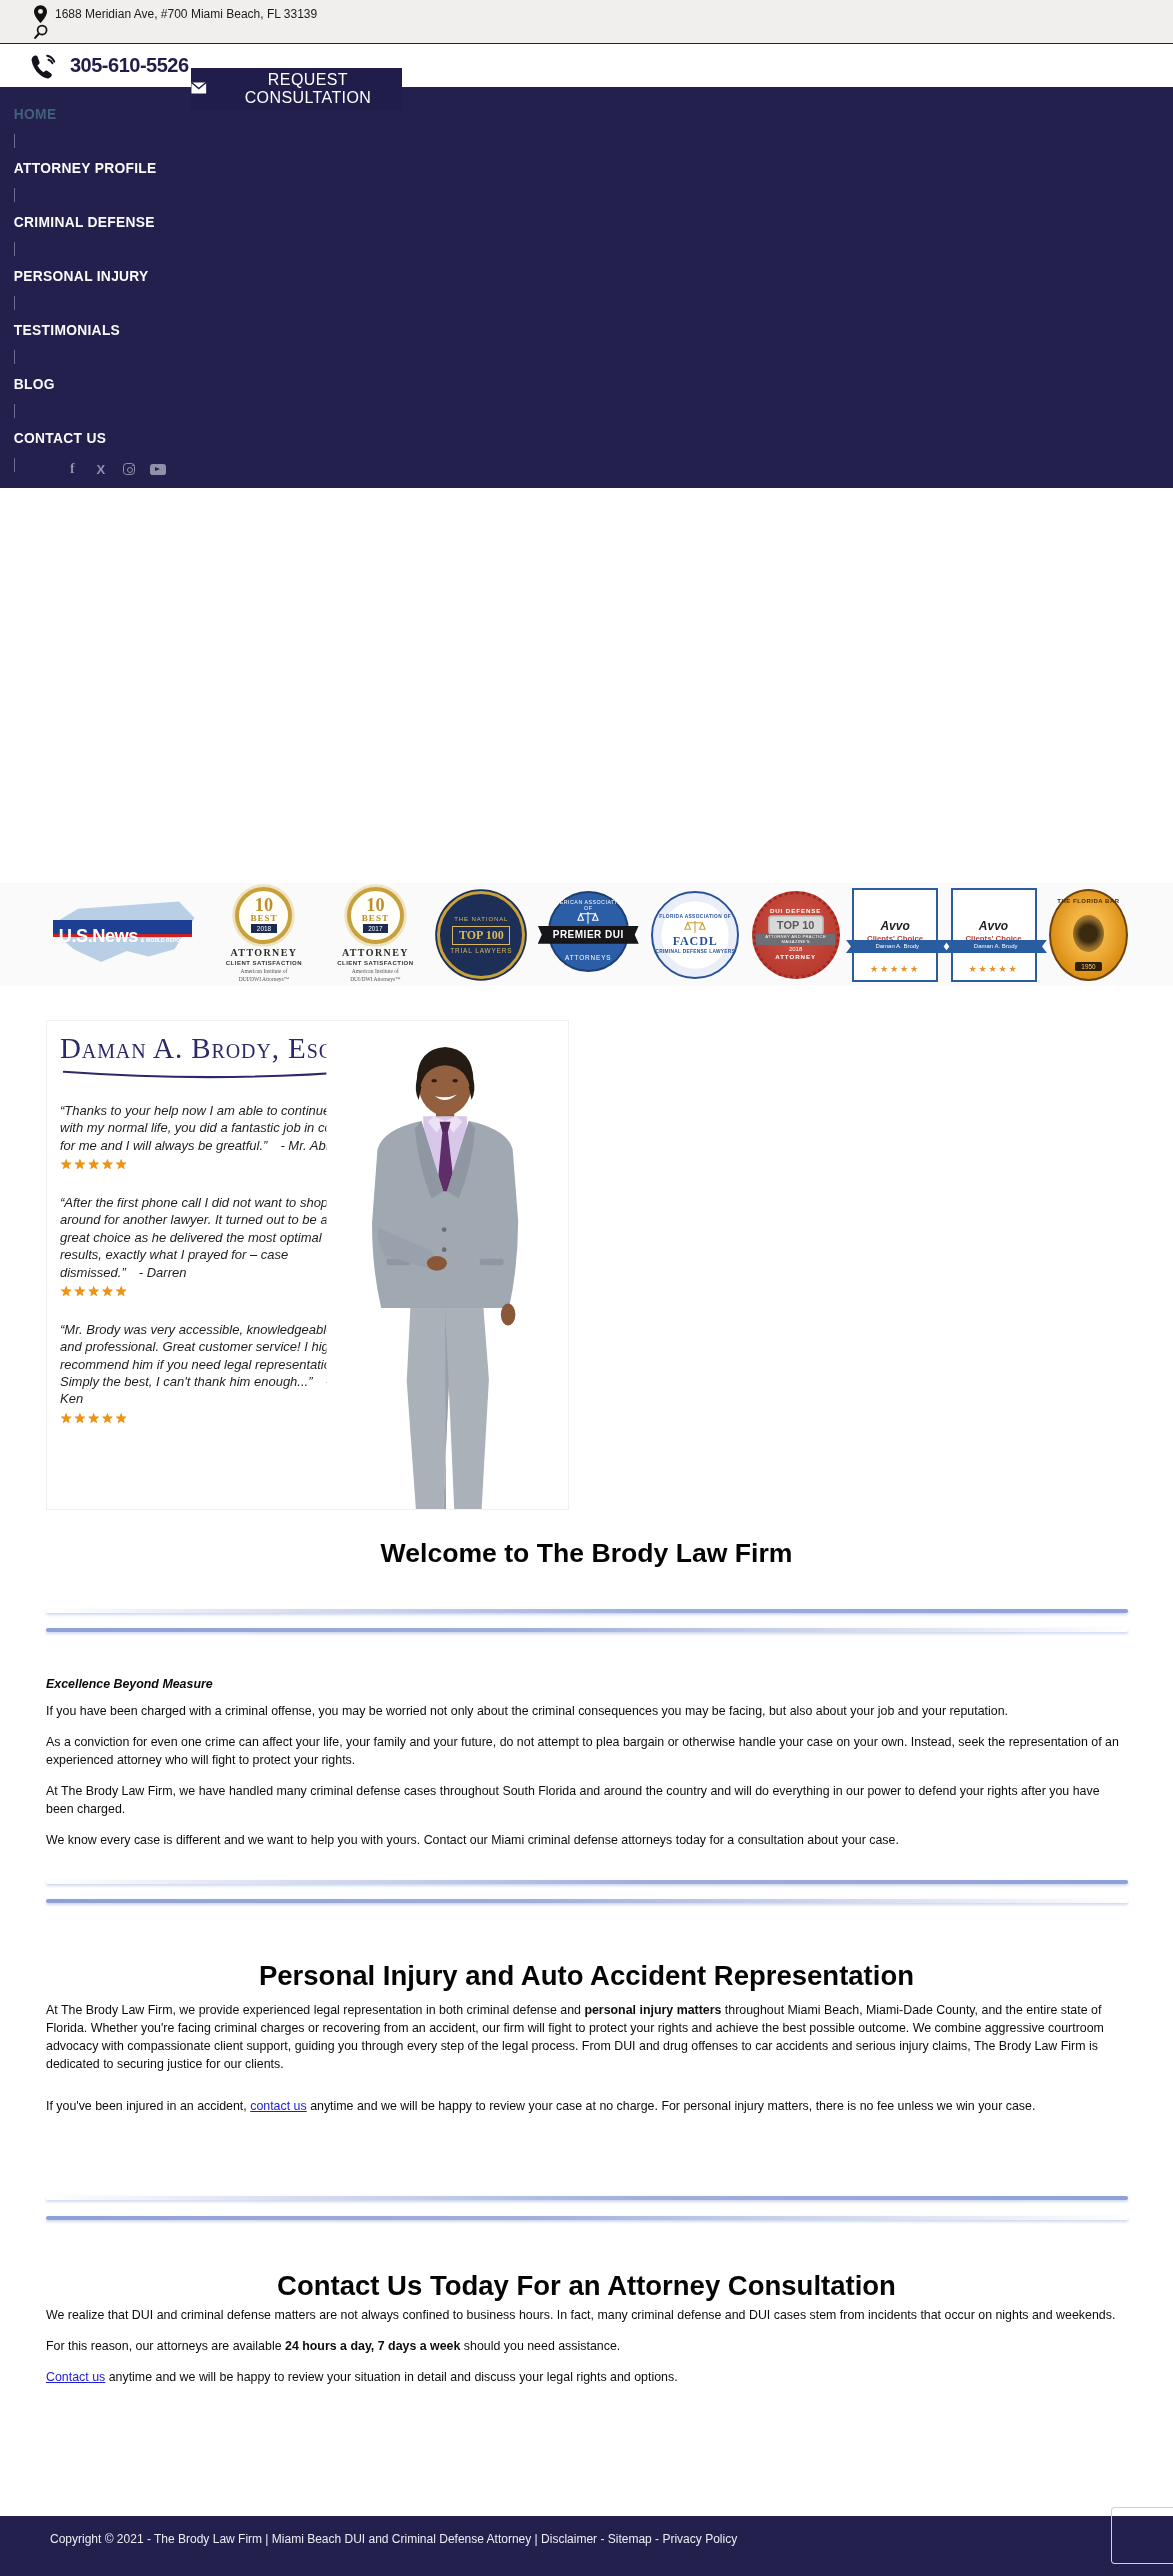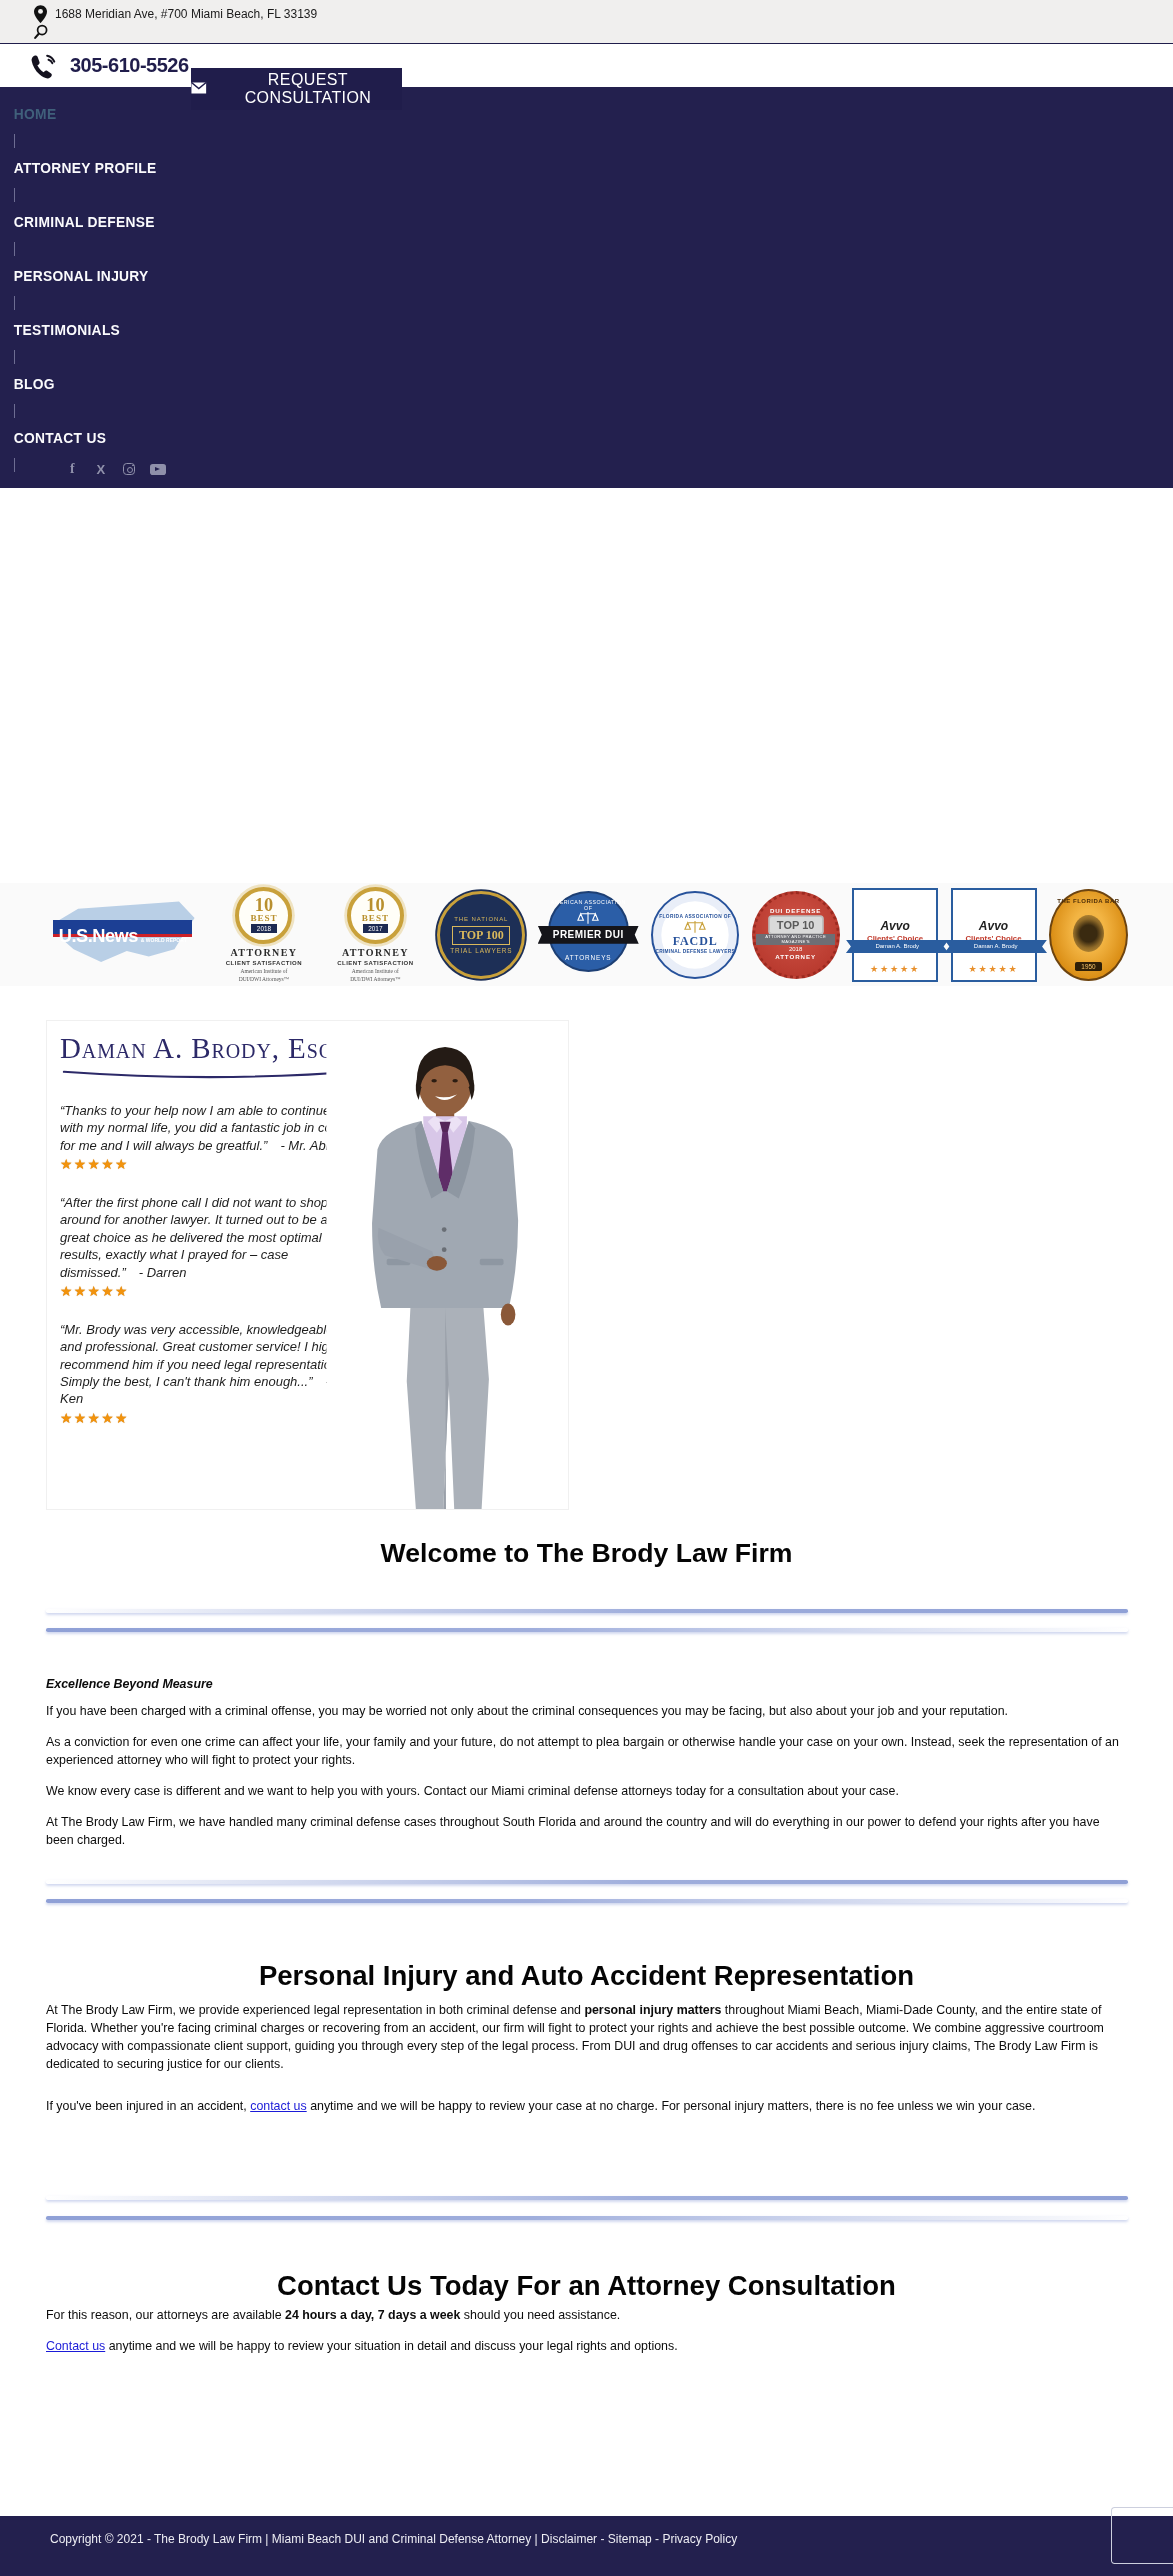--- a/index.html
+++ b/index.html
@@ -349,38 +349,39 @@
   </div>
 
   <h2 class="sec-heading h-welcome">Welcome to The Brody Law Firm</h2>
   <div class="divider div-a" style="top:1609px"></div>
   <div class="divider div-b" style="top:1628px"></div>
 
   <div class="textblock tb-welcome">
     <div class="tagline">Excellence Beyond Measure</div>
     <p>If you have been charged with a criminal offense, you may be worried not only about the criminal consequences you may be facing, but also about your job and your reputation.</p>
     <p>As a conviction for even one crime can affect your life, your family and your future, do not attempt to plea bargain or otherwise handle your case on your own. Instead, seek the representation of an experienced attorney who will fight to protect your rights.</p>
+    <p>At The Brody Law Firm, we have handled many criminal defense cases throughout South Florida and around the country and will do everything in our power to defend your rights after you have been charged.</p>
     <p>We know every case is different and we want to help you with yours. Contact our Miami criminal defense attorneys today for a consultation about your case.</p>
-    <p>At The Brody Law Firm, we have handled many criminal defense cases throughout South Florida and around the country and will do everything in our power to defend your rights after you have been charged.</p>
   </div>
 
   <div class="divider div-a" style="top:1880px"></div>
   <div class="divider div-b" style="top:1899px"></div>
 
   <h2 class="sec-heading h-pi">Personal Injury and Auto Accident Representation</h2>
   <div class="textblock tb-pi">
     <p class="gap"><span>At The Brody Law Firm, we provide experienced legal representation in both criminal defense and </span><b>personal injury matters</b><span> throughout Miami Beach, Miami-Dade County, and the entire state of Florida. Whether you're facing criminal charges or recovering from an accident, our firm will fight to protect your rights and achieve the best possible outcome. We combine aggressive courtroom advocacy with compassionate client support, guiding you through every step of the legal process. From DUI and drug offenses to car accidents and serious injury claims, The Brody Law Firm is dedicated to securing justice for our clients.</span></p>
     <p><span>If you've been injured in an accident, </span><a class="body-link">contact us</a><span> anytime and we will be happy to review your case at no charge. For personal injury matters, there is no fee unless we win your case.</span></p>
   </div>
 
   <div class="divider div-a" style="top:2196px"></div>
   <div class="divider div-b" style="top:2216px"></div>
 
   <h2 class="sec-heading h-contact">Contact Us Today For an Attorney Consultation</h2>
   <div class="textblock tb-contact">
+    <p>We realize that DUI and criminal defense matters are not always confined to business hours. In fact, many criminal defense and DUI cases stem from incidents that occur on nights and weekends.</p>
     <p><span>For this reason, our attorneys are available </span><b>24 hours a day, 7 days a week</b><span> should you need assistance.</span></p>
     <p><a class="body-link">Contact us</a><span> anytime and we will be happy to review your situation in detail and discuss your legal rights and options.</span></p>
   </div>
 
   <div class="footer">
     <div class="footer-inner">
       <span>Copyright © 2021 - The Brody Law Firm | Miami Beach DUI and Criminal Defense Attorney | </span><a>Disclaimer</a><span> - </span><a>Sitemap</a><span> - </span><a>Privacy Policy</a>
     </div>
   </div>
   <div class="widget-box"></div>

